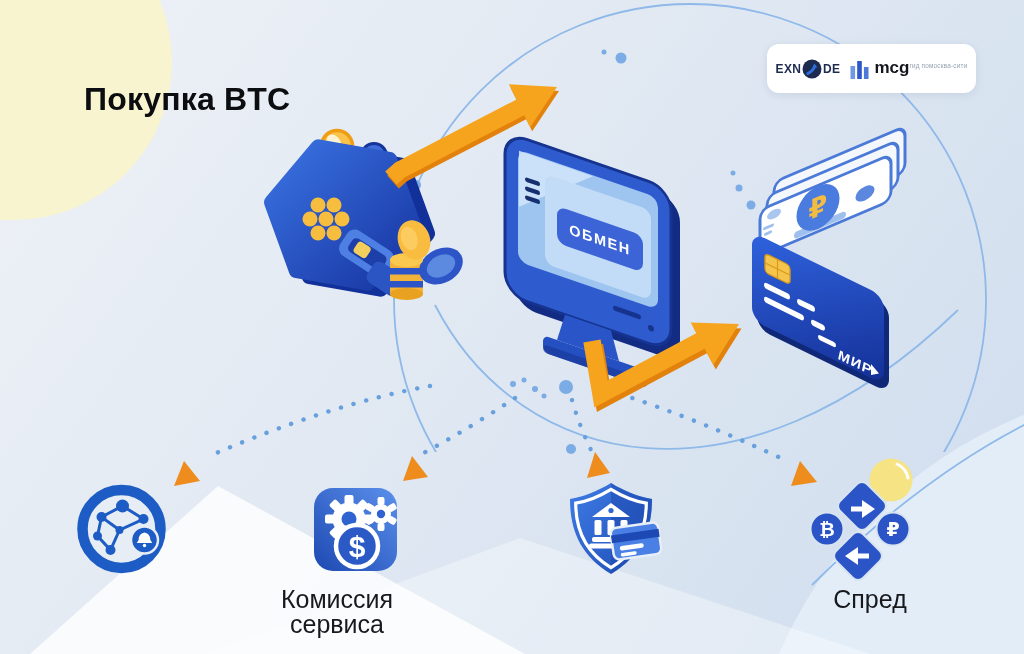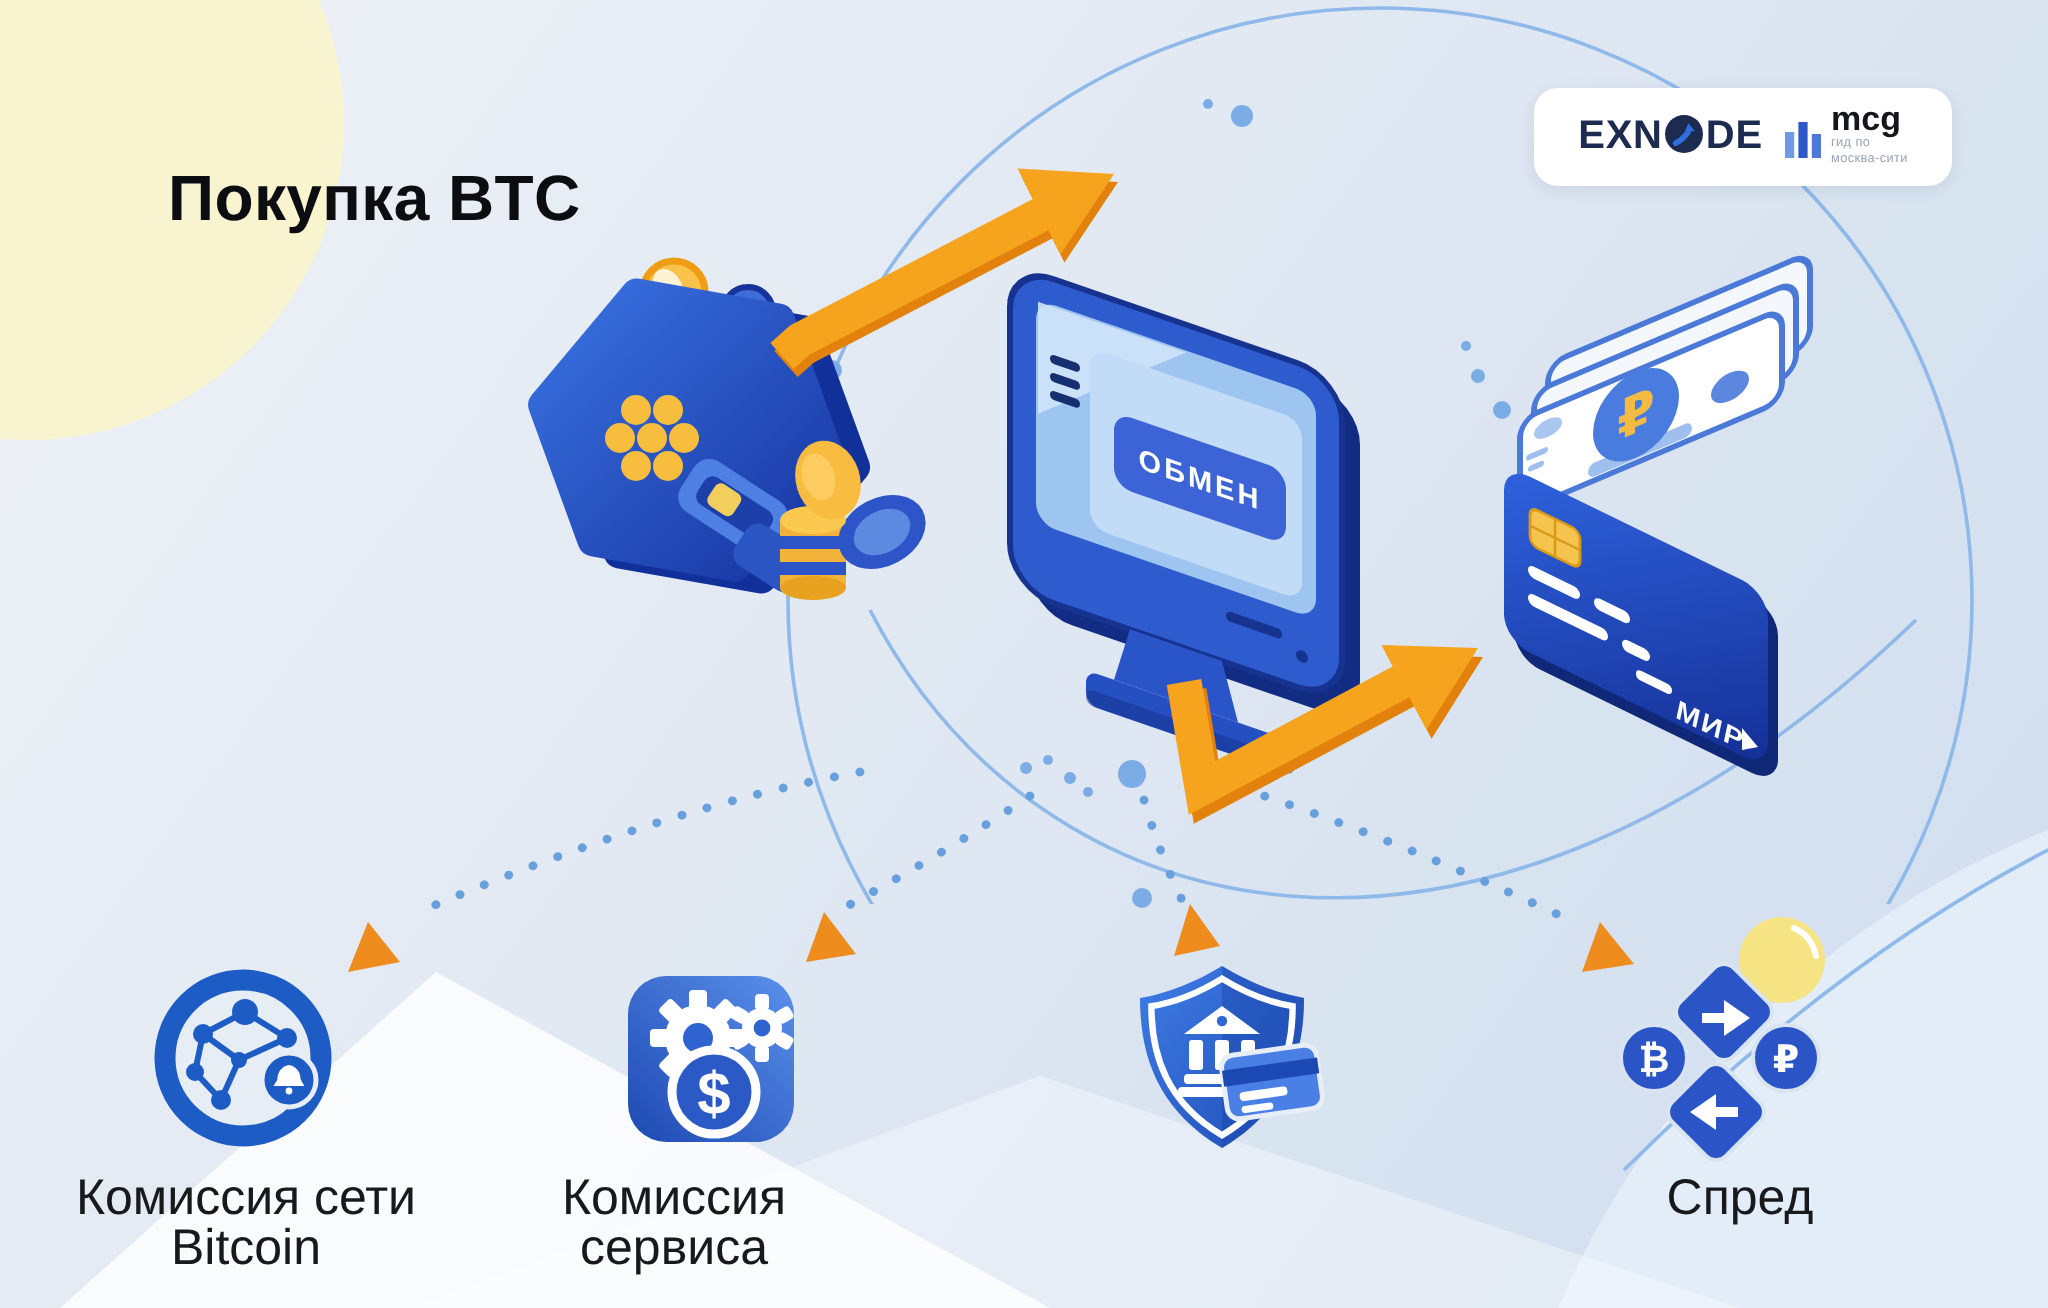--- a/index.html
+++ b/index.html
@@ -14,24 +14,24 @@
   .title {
     position:absolute; left:84px; top:68px;
     font-size:32px; font-weight:800; color:#0c0d10; letter-spacing:.2px;margin-top:13px;
   }
   .logo-badge {
     position:absolute; left:767px; top:44px; width:209px; height:49px;
     background:#ffffff; border-radius:12px;
     display:flex; align-items:center; justify-content:center; gap:10px;
     box-shadow:0 2px 8px rgba(40,60,100,.10);
   }
-  .exnode { display:flex; font-weight:800; font-size:20px; color:#1d2b50; letter-spacing:.4px; }
+  .exnode { display:flex; align-items:center; font-weight:800; font-size:12px; color:#1d2b50; letter-spacing:.4px; }
   .exnode svg { margin:0 .5px 0 1px; display:block; }
   .mcg { display:flex; align-items:center; gap:4px; }
-  .mcg-text { display:flex; flex-direction:column; line-height:1; }
+  .mcg-text { display:flex; flex-direction:row; line-height:1; }
   .mcg-name { font-size:17px; font-weight:700; color:#14161c; line-height:.85; }
   .mcg-sub { font-size:6.4px; color:#97a3b4; letter-spacing:.2px; margin-top:1.5px; white-space:nowrap; }
   .fee-label {
     position:absolute; top:587px; width:240px; text-align:center;
     font-size:25px; font-weight:500; color:#17191c; line-height:25px;
   }
 </style>
 </head>
 <body>
 
@@ -330,24 +330,20 @@
       <rect x="13.9" y="9" width="4.6" height="12" fill="#4d79d8"></rect>
     </svg>
     <div class="mcg-text">
       <span class="mcg-name">mcg</span>
       <span class="mcg-sub">гид по</span>
       <span class="mcg-sub">москва-сити</span>
     </div>
   </div>
 </div>
 
-<div class="fee-label" style="left:3px">
-  <div>Комиссия сети</div>
-  <div>Bitcoin</div>
-</div>
 <div class="fee-label" style="left:217px">
   <div>Комиссия</div>
   <div>сервиса</div>
 </div>
 <div class="fee-label" style="left:490px">
 </div>
 <div class="fee-label" style="left:750px">
   <div>Спред</div>
 </div>
 

